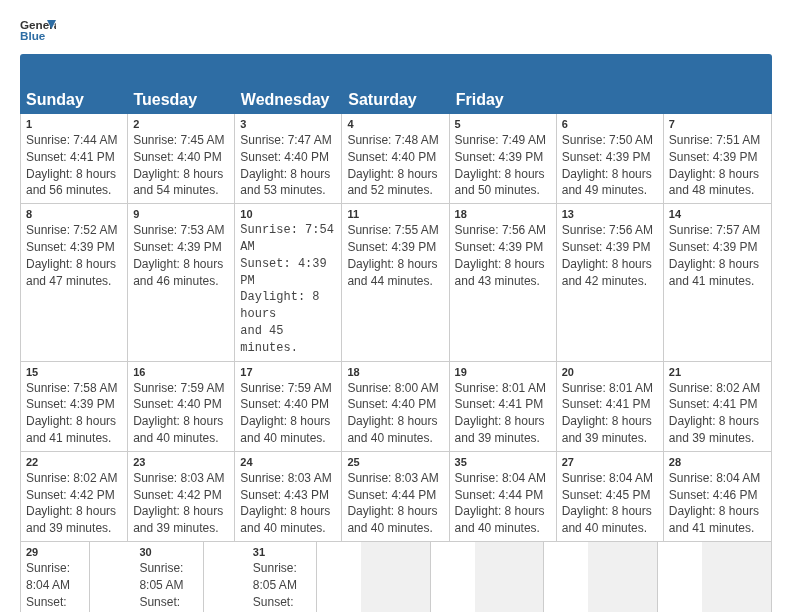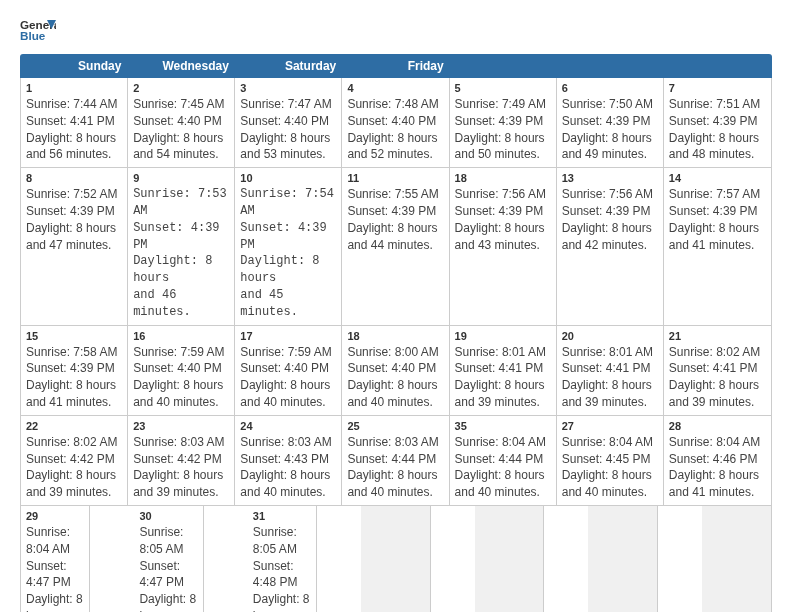--- a/index.html
+++ b/index.html
@@ -52,24 +52,25 @@
       flex-direction: column;
     }
     .cal-header-row {
       display: grid;
       grid-template-columns: repeat(7, 1fr);
       background: #2e6da4;
       border-radius: 3px 3px 0 0;
     }
     .cal-header-cell {
       color: #fff;
-      font-size: 12px;
+      font-size: 16px;
       font-weight: bold;
       padding: 5px 6px;
-      text-align: right;
+      text-align: left;
+      margin-top: 32px;
     }
     .cal-body {
       flex: 1;
       display: flex;
       flex-direction: column;
       border: 1px solid #ccc;
       border-top: none;
     }
     .cal-row {
       display: grid;
@@ -127,20 +128,21 @@
     </div>
     <div class="title-block">
       <div class="month-title"></div>
       <div class="subtitle"></div>
     </div>
   </div>
 
   <div class="calendar">
     <div class="cal-header-row">
     <div class="cal-header-cell">Sunday</div>
+        <div class="cal-header-cell">Tuesday</div>
         <div class="cal-header-cell">Wednesday</div>
         <div class="cal-header-cell">Saturday</div>
         <div class="cal-header-cell">Friday</div>
       </div>
     <div class="cal-body">
     <div class="cal-row">
           <div class="cal-cell">
             <span class="day-num">1</span>
             <div class="cell-info" style="white-space: pre-line;">Sunrise: 7:44 AM
 Sunset: 4:41 PM
@@ -193,21 +195,21 @@
         <div class="cal-row">
           <div class="cal-cell">
             <span class="day-num">8</span>
             <div class="cell-info" style="white-space: pre-line;">Sunrise: 7:52 AM
 Sunset: 4:39 PM
 Daylight: 8 hours
 and 47 minutes.</div>
           </div>
           <div class="cal-cell">
             <span class="day-num">9</span>
-            <div class="cell-info" style="white-space: pre-line; font-family: Liberation Mono, monospace;">Sunrise: 7:53 AM
+            <div class="cell-info" style="white-space: pre-line;">Sunrise: 7:53 AM
 Sunset: 4:39 PM
 Daylight: 8 hours
 and 46 minutes.</div>
           </div>
           <div class="cal-cell">
             <span class="day-num">10</span>
             <div class="cell-info" style="white-space: pre-line; font-family: Liberation Mono, monospace;">Sunrise: 7:54 AM
 Sunset: 4:39 PM
 Daylight: 8 hours
 and 45 minutes.</div>

